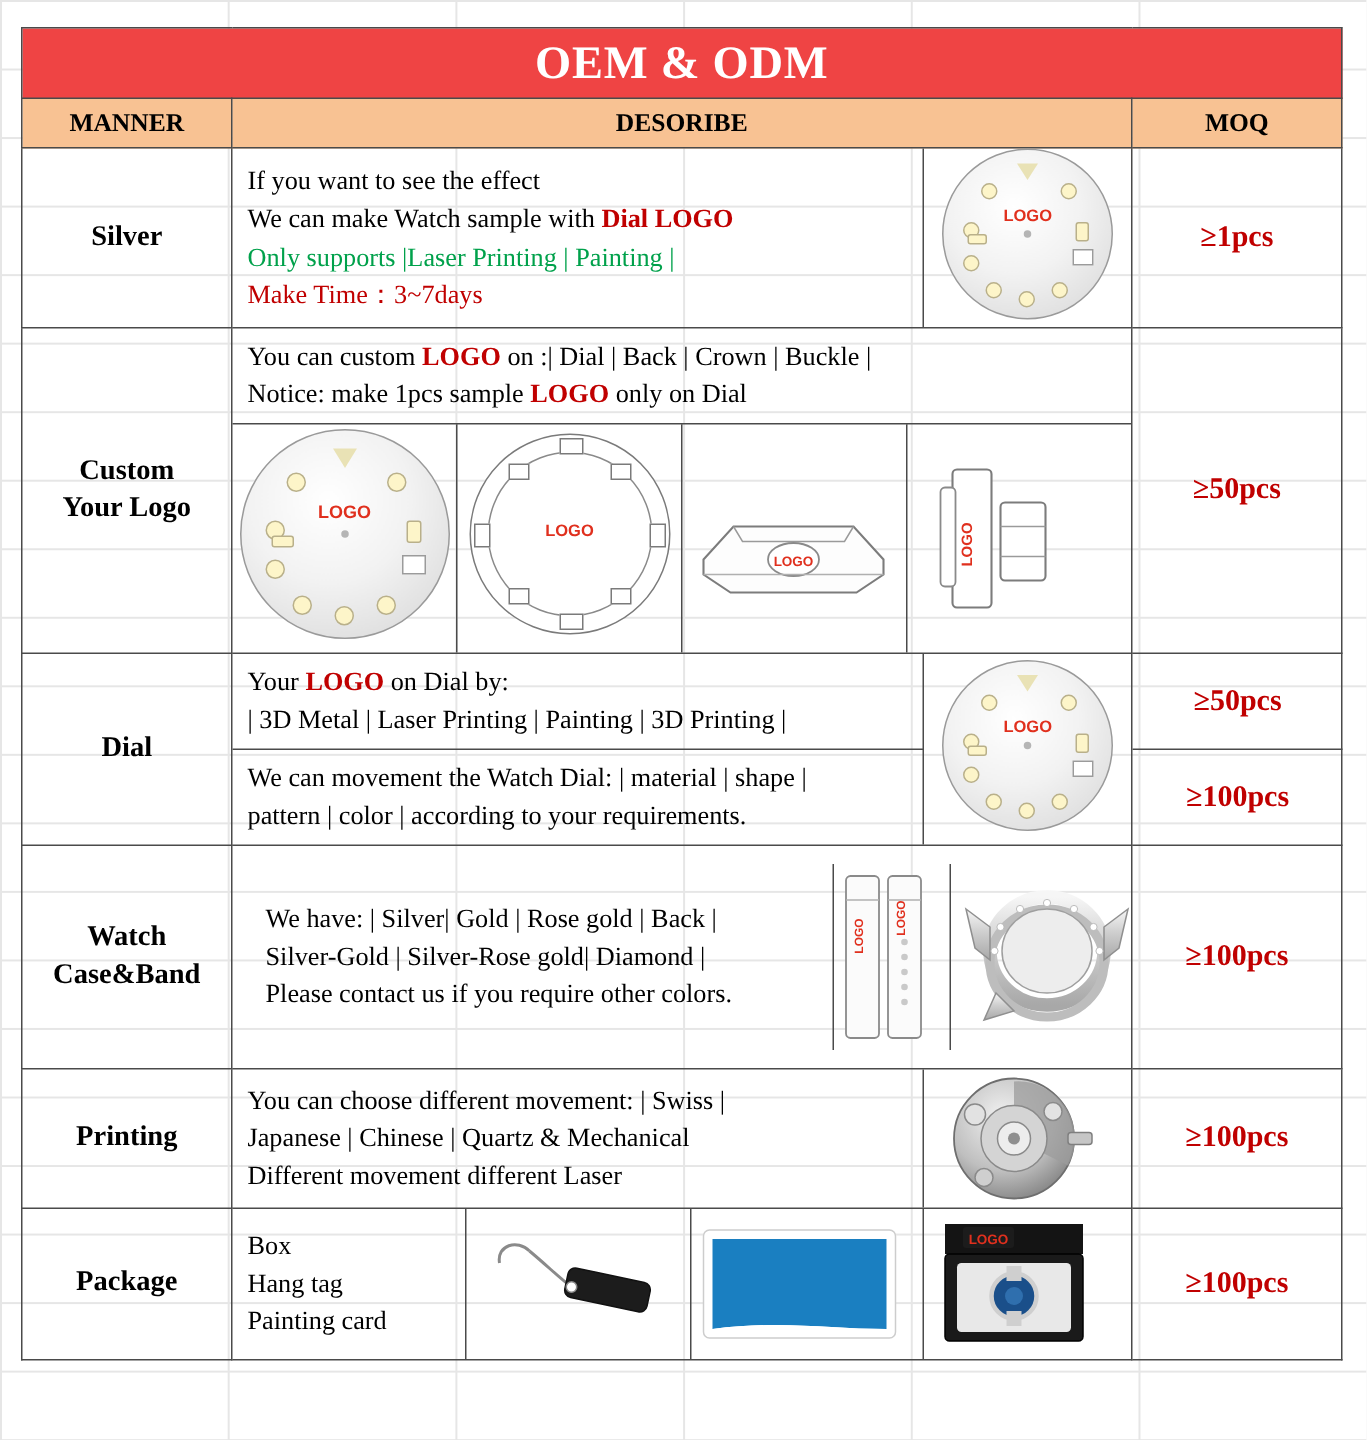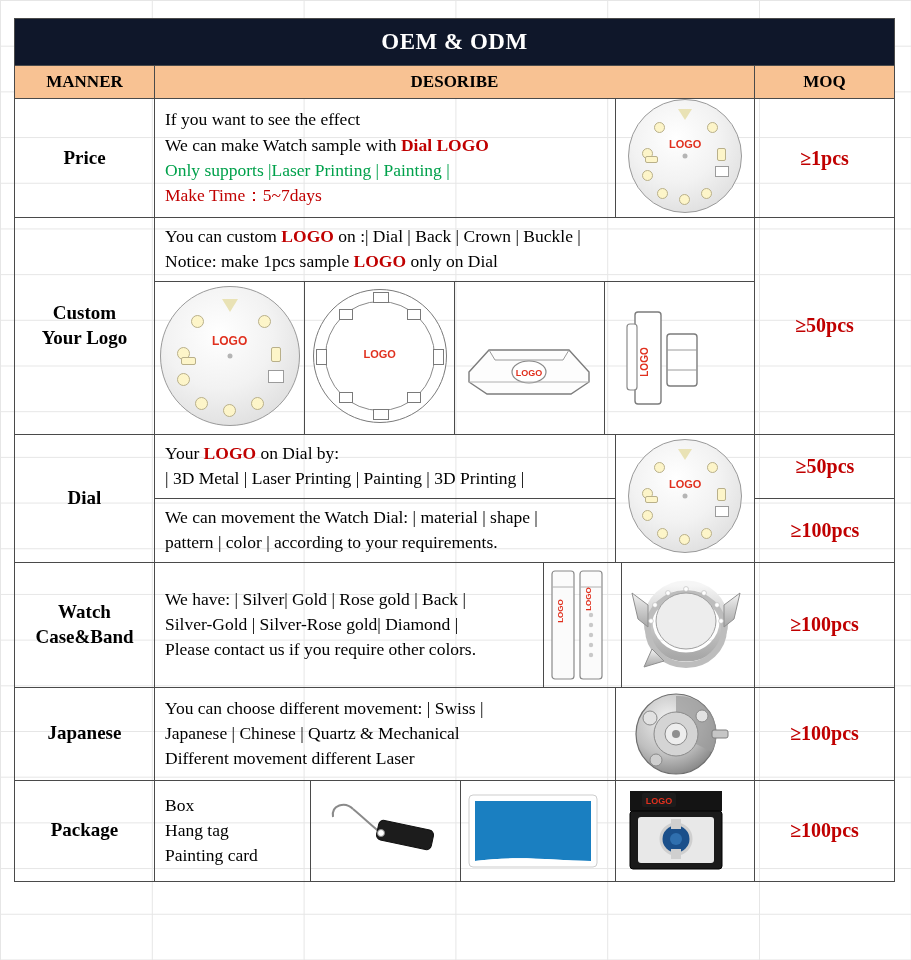--- a/index.html
+++ b/index.html
@@ -38,23 +38,23 @@
     width: 880px;
     border-collapse: collapse;
     table-layout: fixed;
   }
   table.main td, table.main th {
     border: 1px solid #4a4a4a;
     vertical-align: middle;
     padding: 0;
   }
   .title-bar {
-    background: #0f172a;
+    background: #ef4444;
     color: #ffffff;
-    font-size: 23px;
+    font-size: 31px;
     font-weight: bold;
     text-align: center;
     height: 46px;
     letter-spacing: 0.5px;
   }
   .hdr {
     background: #f8c293;
     color: #000000;
     font-weight: bold;
     font-size: 17px;
@@ -196,35 +196,35 @@
         <td class="title-bar" colspan="3">OEM &amp; ODM</td>
       </tr>
 
       <tr>
         <td class="hdr">MANNER</td>
         <td class="hdr">DESORIBE</td>
         <td class="hdr">MOQ</td>
       </tr>
 
       <tr>
-        <td class="manner-cell">Price</td>
+        <td class="manner-cell">Silver</td>
         <td style="padding:0">
           <table class="sub-table">
             <colgroup>
                 <col style="width:460px">
                 <col style="width:138px">
               </colgroup>
             <tbody>
                 <tr>
               <td class="nb-left nb-top nb-bottom">
                 <div class="desc-text">
                   <div>If you want to see the effect</div>
                   <div>We can make Watch sample with <span class="b red">Dial LOGO</span></div>
                   <div><span class="green">Only supports </span><span class="green">|Laser Printing | Painting |</span></div>
-                  <div><span class="red">Make Time：5~7days</span></div>
+                  <div><span class="red">Make Time：3~7days</span></div>
                 </div>
               </td>
               <td class="img-cell nb-right nb-top nb-bottom">
                 
                 <div class="dial" style="width:112px;height:112px">
                   <div class="tri" style="left:50%;margin-left:-7px;top:9px;"></div>
                   <div class="logo-txt" style="font-size:11px;top:34%">LOGO</div>
                   <div class="mk" style="width:9px;height:9px;left:25px;top:22px"></div>
                   <div class="mk" style="width:9px;height:9px;left:78px;top:22px"></div>
                   <div class="mk" style="width:9px;height:9px;left:13px;top:48px"></div>
@@ -376,21 +376,21 @@
           </tbody>
             </table>
         </td>
       </tr>
 
       <tr>
         <td class="manner-cell">
           <div>Watch</div>
           <div>Case&amp;Band</div>
         </td>
-        <td style="padding:0">
+        <td style="padding:12px">
           <table class="sub-table">
             <colgroup>
                 <col style="width:388px">
                 <col style="width:78px">
                 <col style="width:132px">
               </colgroup>
             <tbody>
                 <tr>
               <td class="nb-left nb-top nb-bottom">
                 <div class="desc-text">
@@ -441,21 +441,21 @@
                 </svg>
               </td>
             </tr>
           </tbody>
             </table>
         </td>
         <td class="moq-cell">≥100pcs</td>
       </tr>
 
       <tr>
-        <td class="manner-cell">Japanese</td>
+        <td class="manner-cell">Printing</td>
         <td style="padding:0">
           <table class="sub-table">
             <colgroup>
                 <col style="width:460px">
                 <col style="width:138px">
               </colgroup>
             <tbody>
                 <tr>
               <td class="nb-left nb-top nb-bottom">
                 <div class="desc-text">

